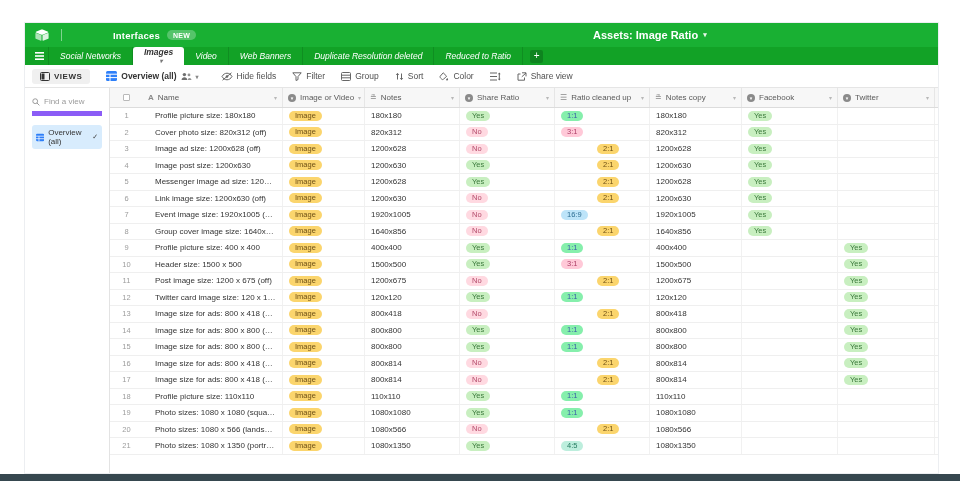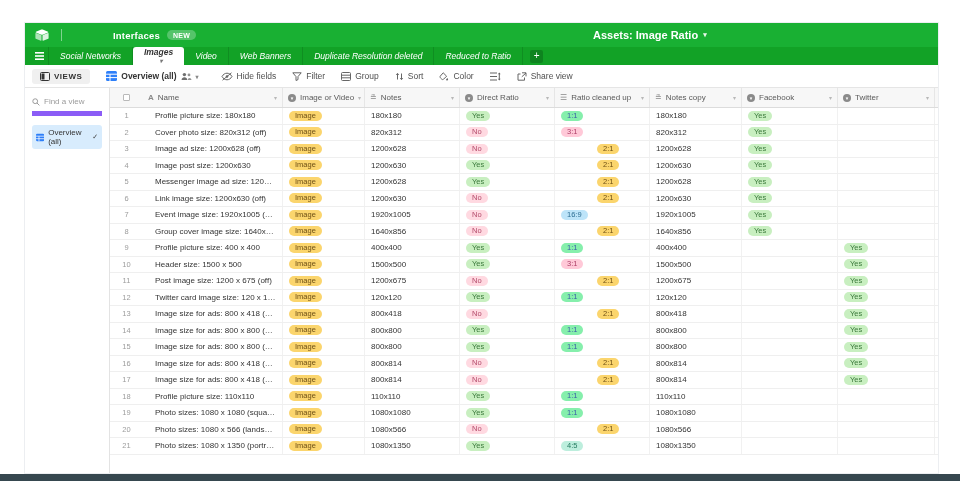--- a/index.html
+++ b/index.html
@@ -286,21 +286,21 @@
               <span>Image or Video</span>
               <span class="hcaret">▾</span>
             </div>
           <div class="hcell">
               <span class="fi-lines">≞</span>
               <span>Notes</span>
               <span class="hcaret">▾</span>
             </div>
           <div class="hcell">
               <span class="fi-select">▾</span>
-              <span>Direct Ratio</span>
+              <span>Share Ratio</span>
               <span class="hcaret">▾</span>
             </div>
           <div class="hcell">
               <span class="fi-lines">☰</span>
               <span>Ratio cleaned up</span>
               <span class="hcaret">▾</span>
             </div>
           <div class="hcell">
               <span class="fi-lines">≞</span>
               <span>Notes copy</span>

